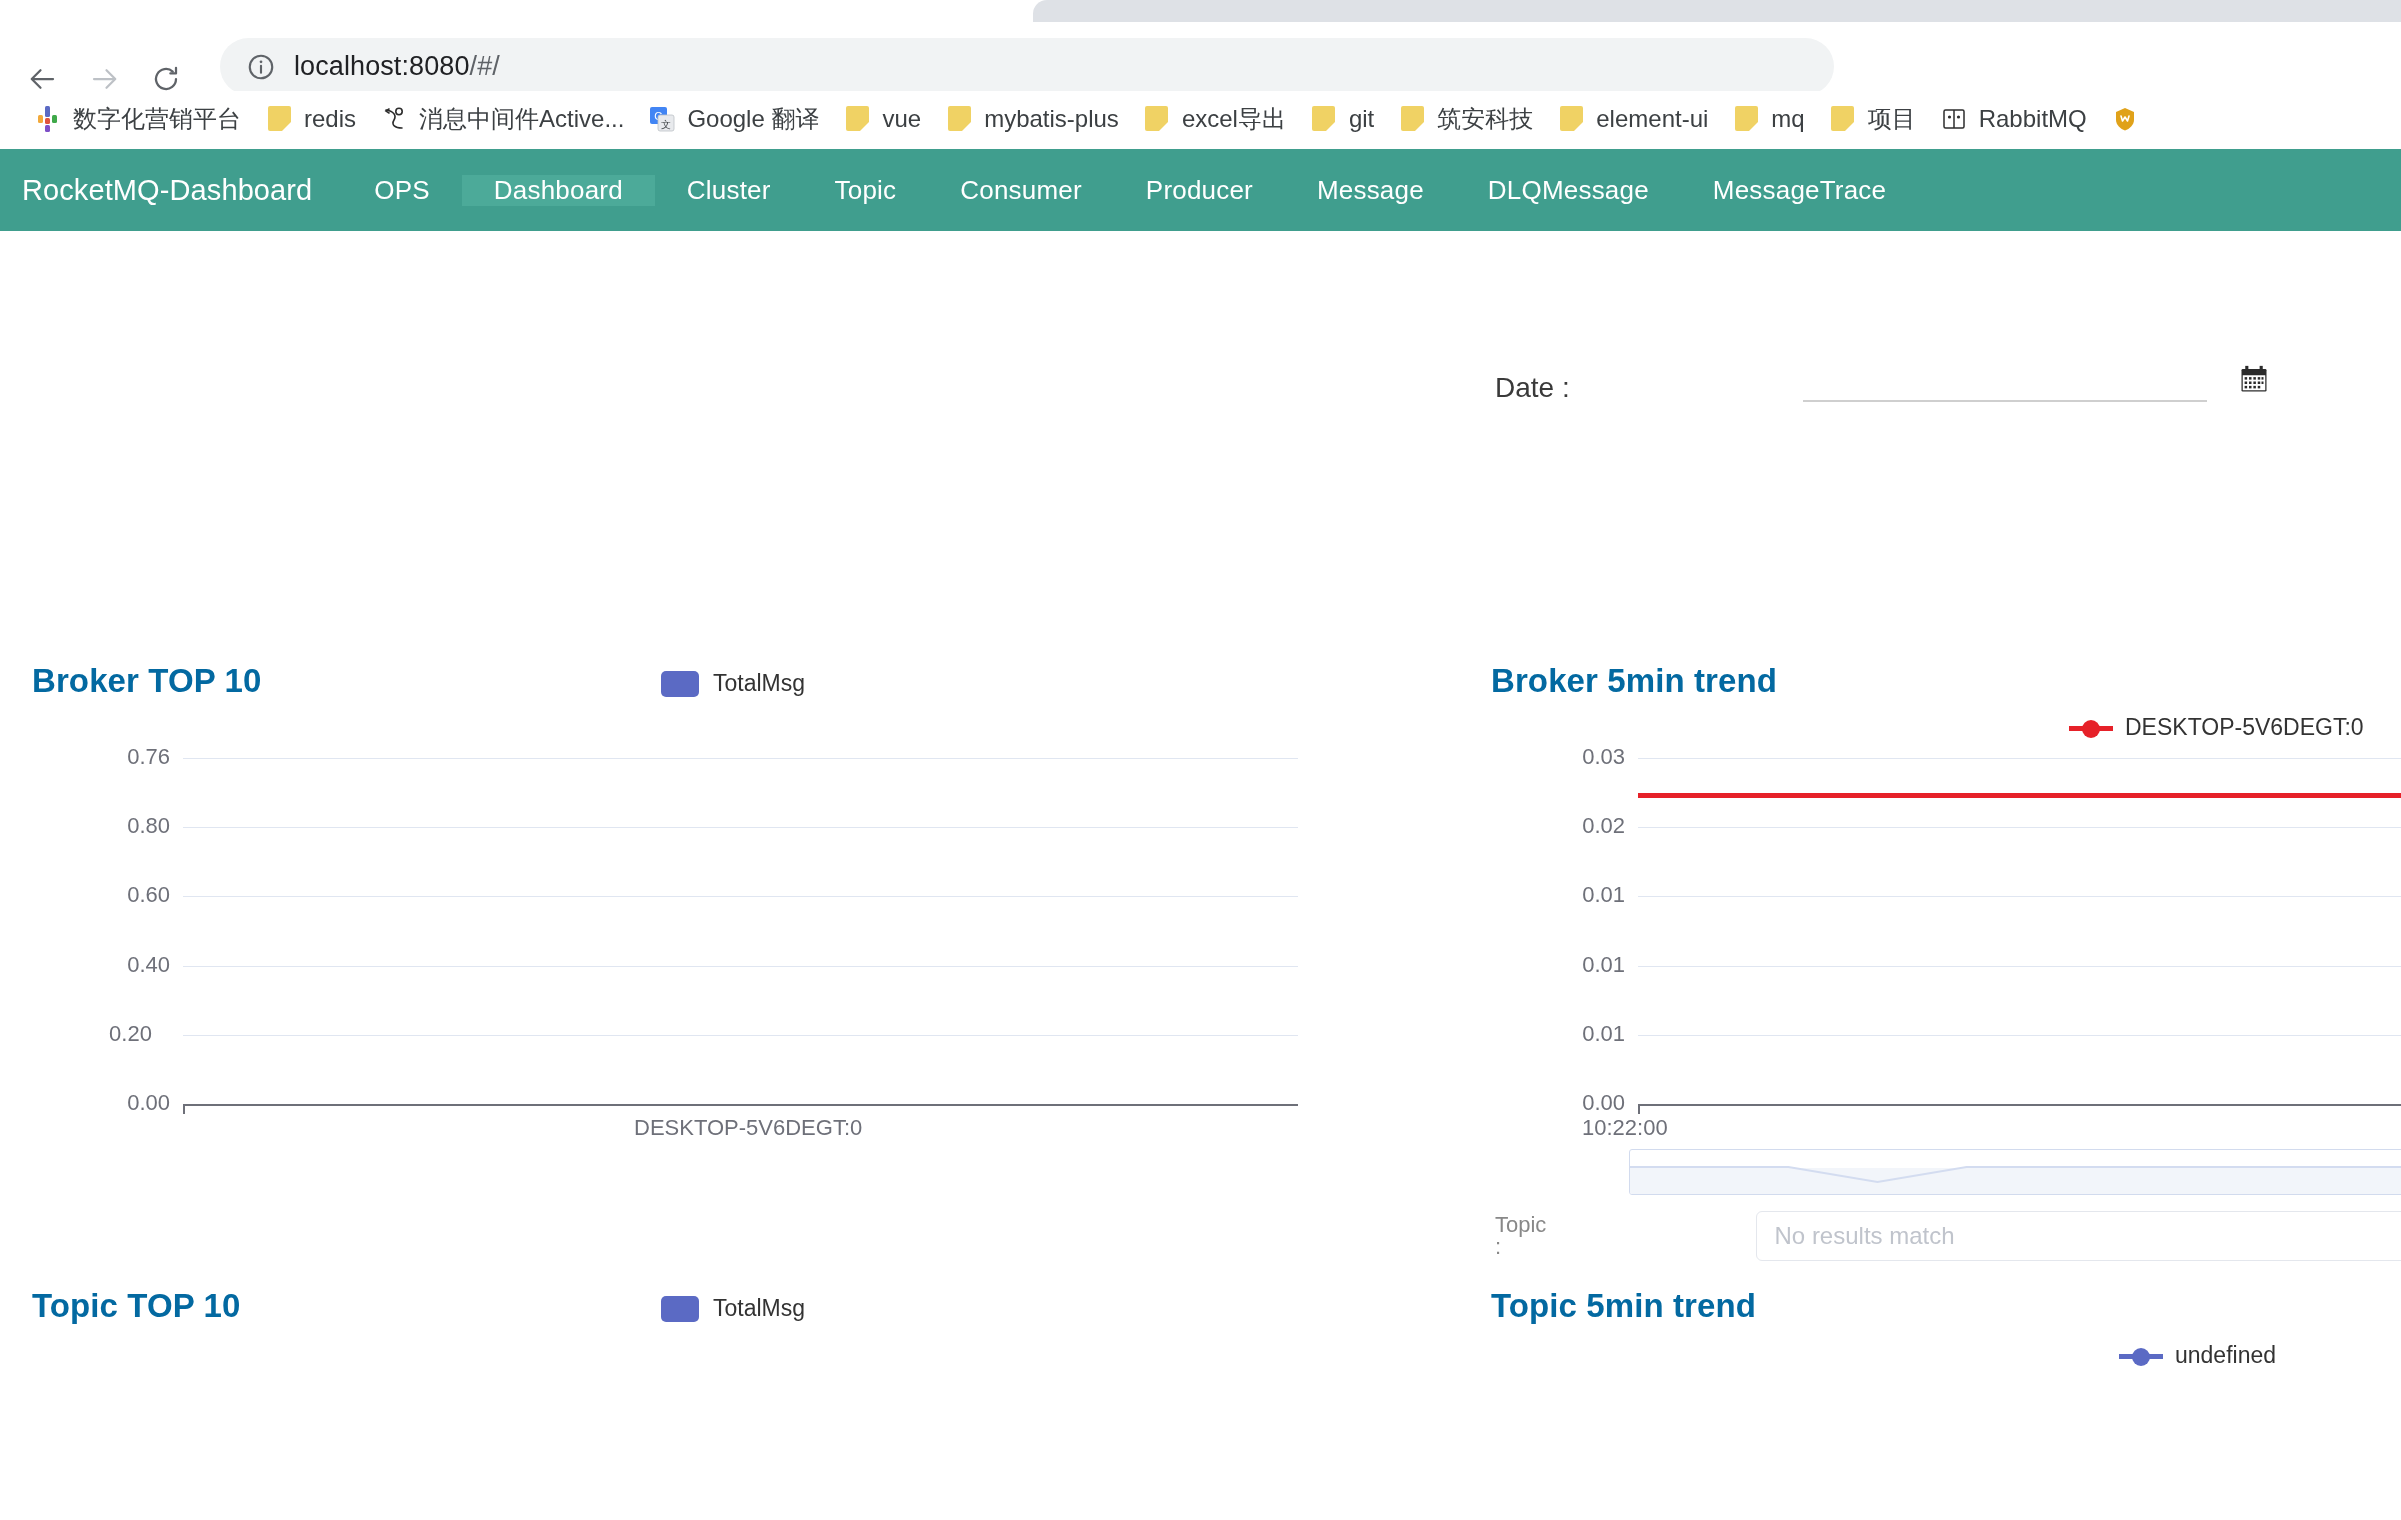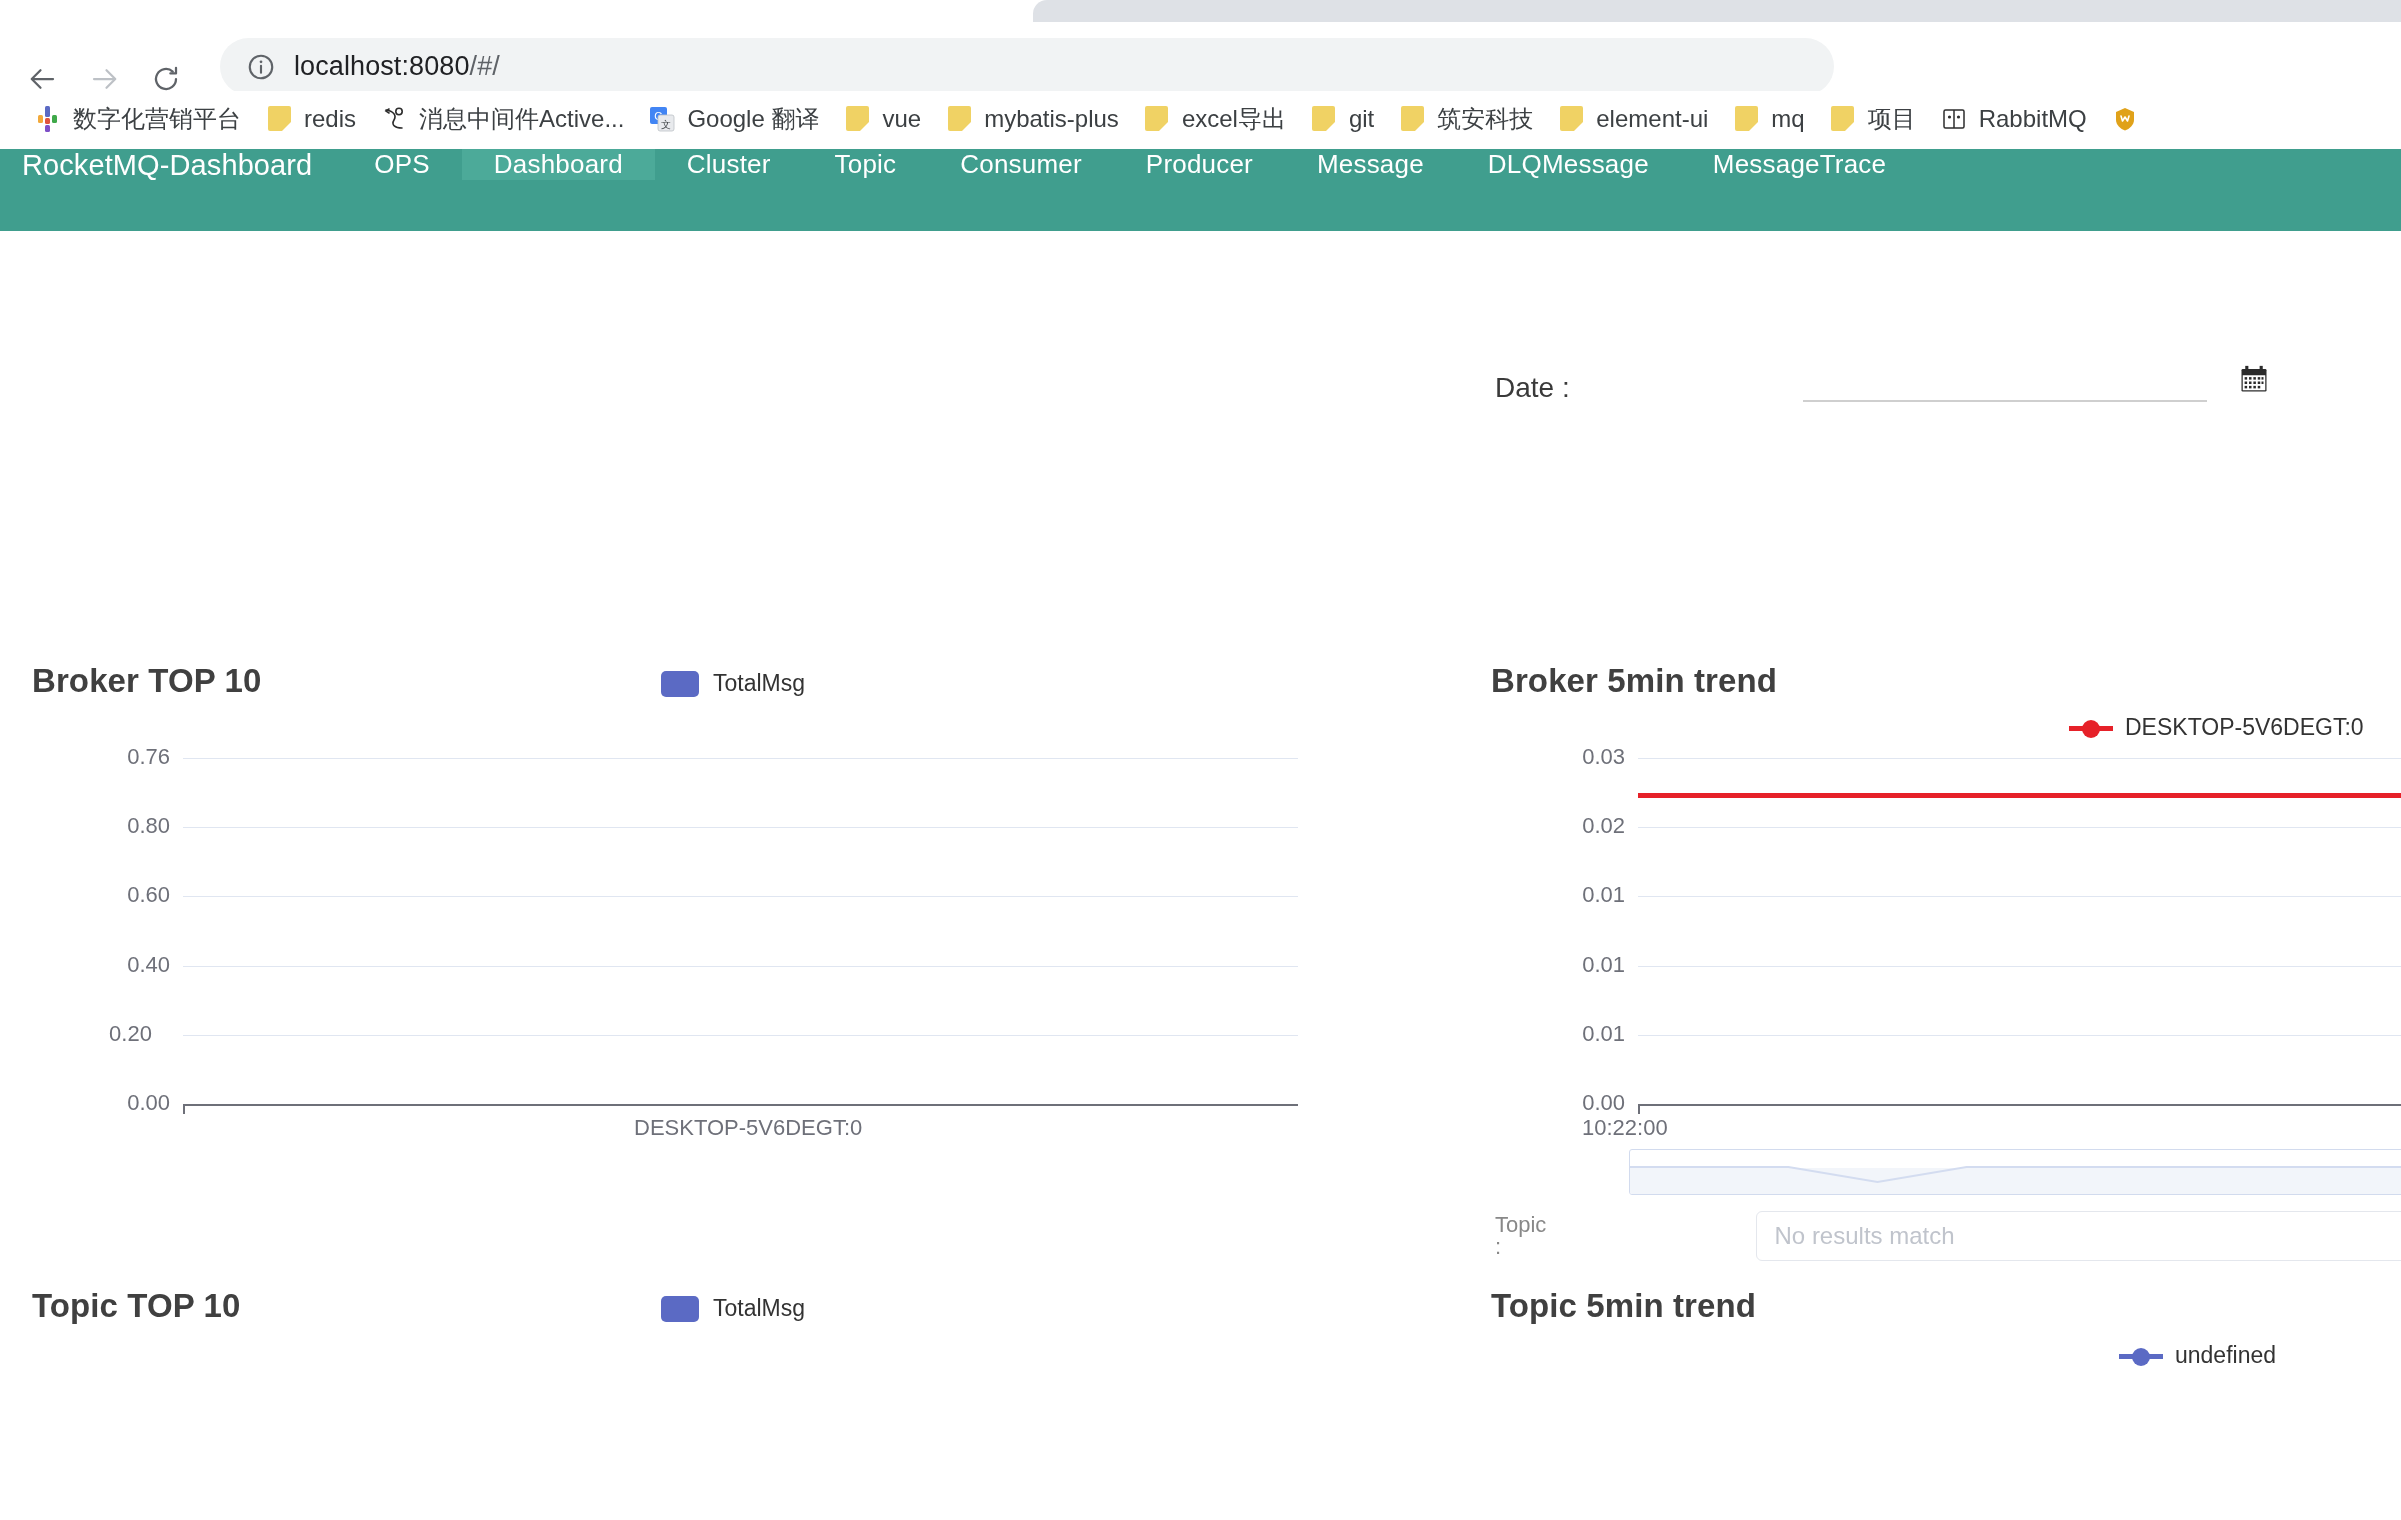--- a/index.html
+++ b/index.html
@@ -75,21 +75,21 @@
   .folder-icon::after {
     content: ""; position: absolute; right: 0; bottom: 0;
     border-width: 0 0 9px 9px; border-style: solid;
     border-color: transparent transparent #ffffff transparent;
   }
 
   
   .app-nav {
     position: absolute; left: 0; top: 149px; width: 2402px; height: 82px;
     background: #409e8e;
-    display: flex; align-items: flex-start;
+    display: flex; align-items: center;
   }
   .app-brand {
     display: flex; align-items: center; padding: 0 30px 0 22px;
     color: #ffffff; font-size: 29px; letter-spacing: 0.1px;
   }
   .nav-item {
     display: flex; align-items: center; padding: 0 32px;
     color: #ffffff; font-size: 26px; letter-spacing: 0.2px;
   }
   .nav-item.active { background: #4caa99; }
@@ -107,21 +107,21 @@
   .date-input {
     width: 404px; height: 42px; border: none;
     border-bottom: 2px solid #cfcfcf; background: transparent;
     font-size: 26px; color: #333; outline: none;
     font-family: "Liberation Sans", sans-serif;
   }
   .cal-icon { position: absolute; left: 436px; bottom: 8px; width: 30px; height: 30px; }
 
   
   .panel-title {
-    position: absolute; font-size: 33px; font-weight: bold; color: #404040;
+    position: absolute; font-size: 33px; font-weight: bold; color: #0369a1;
     letter-spacing: 0.1px;
   }
   .legend {
     position: absolute; display: flex; align-items: center;
     font-size: 23px; color: #333; text-align: right;
   }
   .legend-swatch-bar {
     width: 38px; height: 26px; border-radius: 5px; background: #5b6ac4; margin-right: 14px;
   }
   .legend-line {

